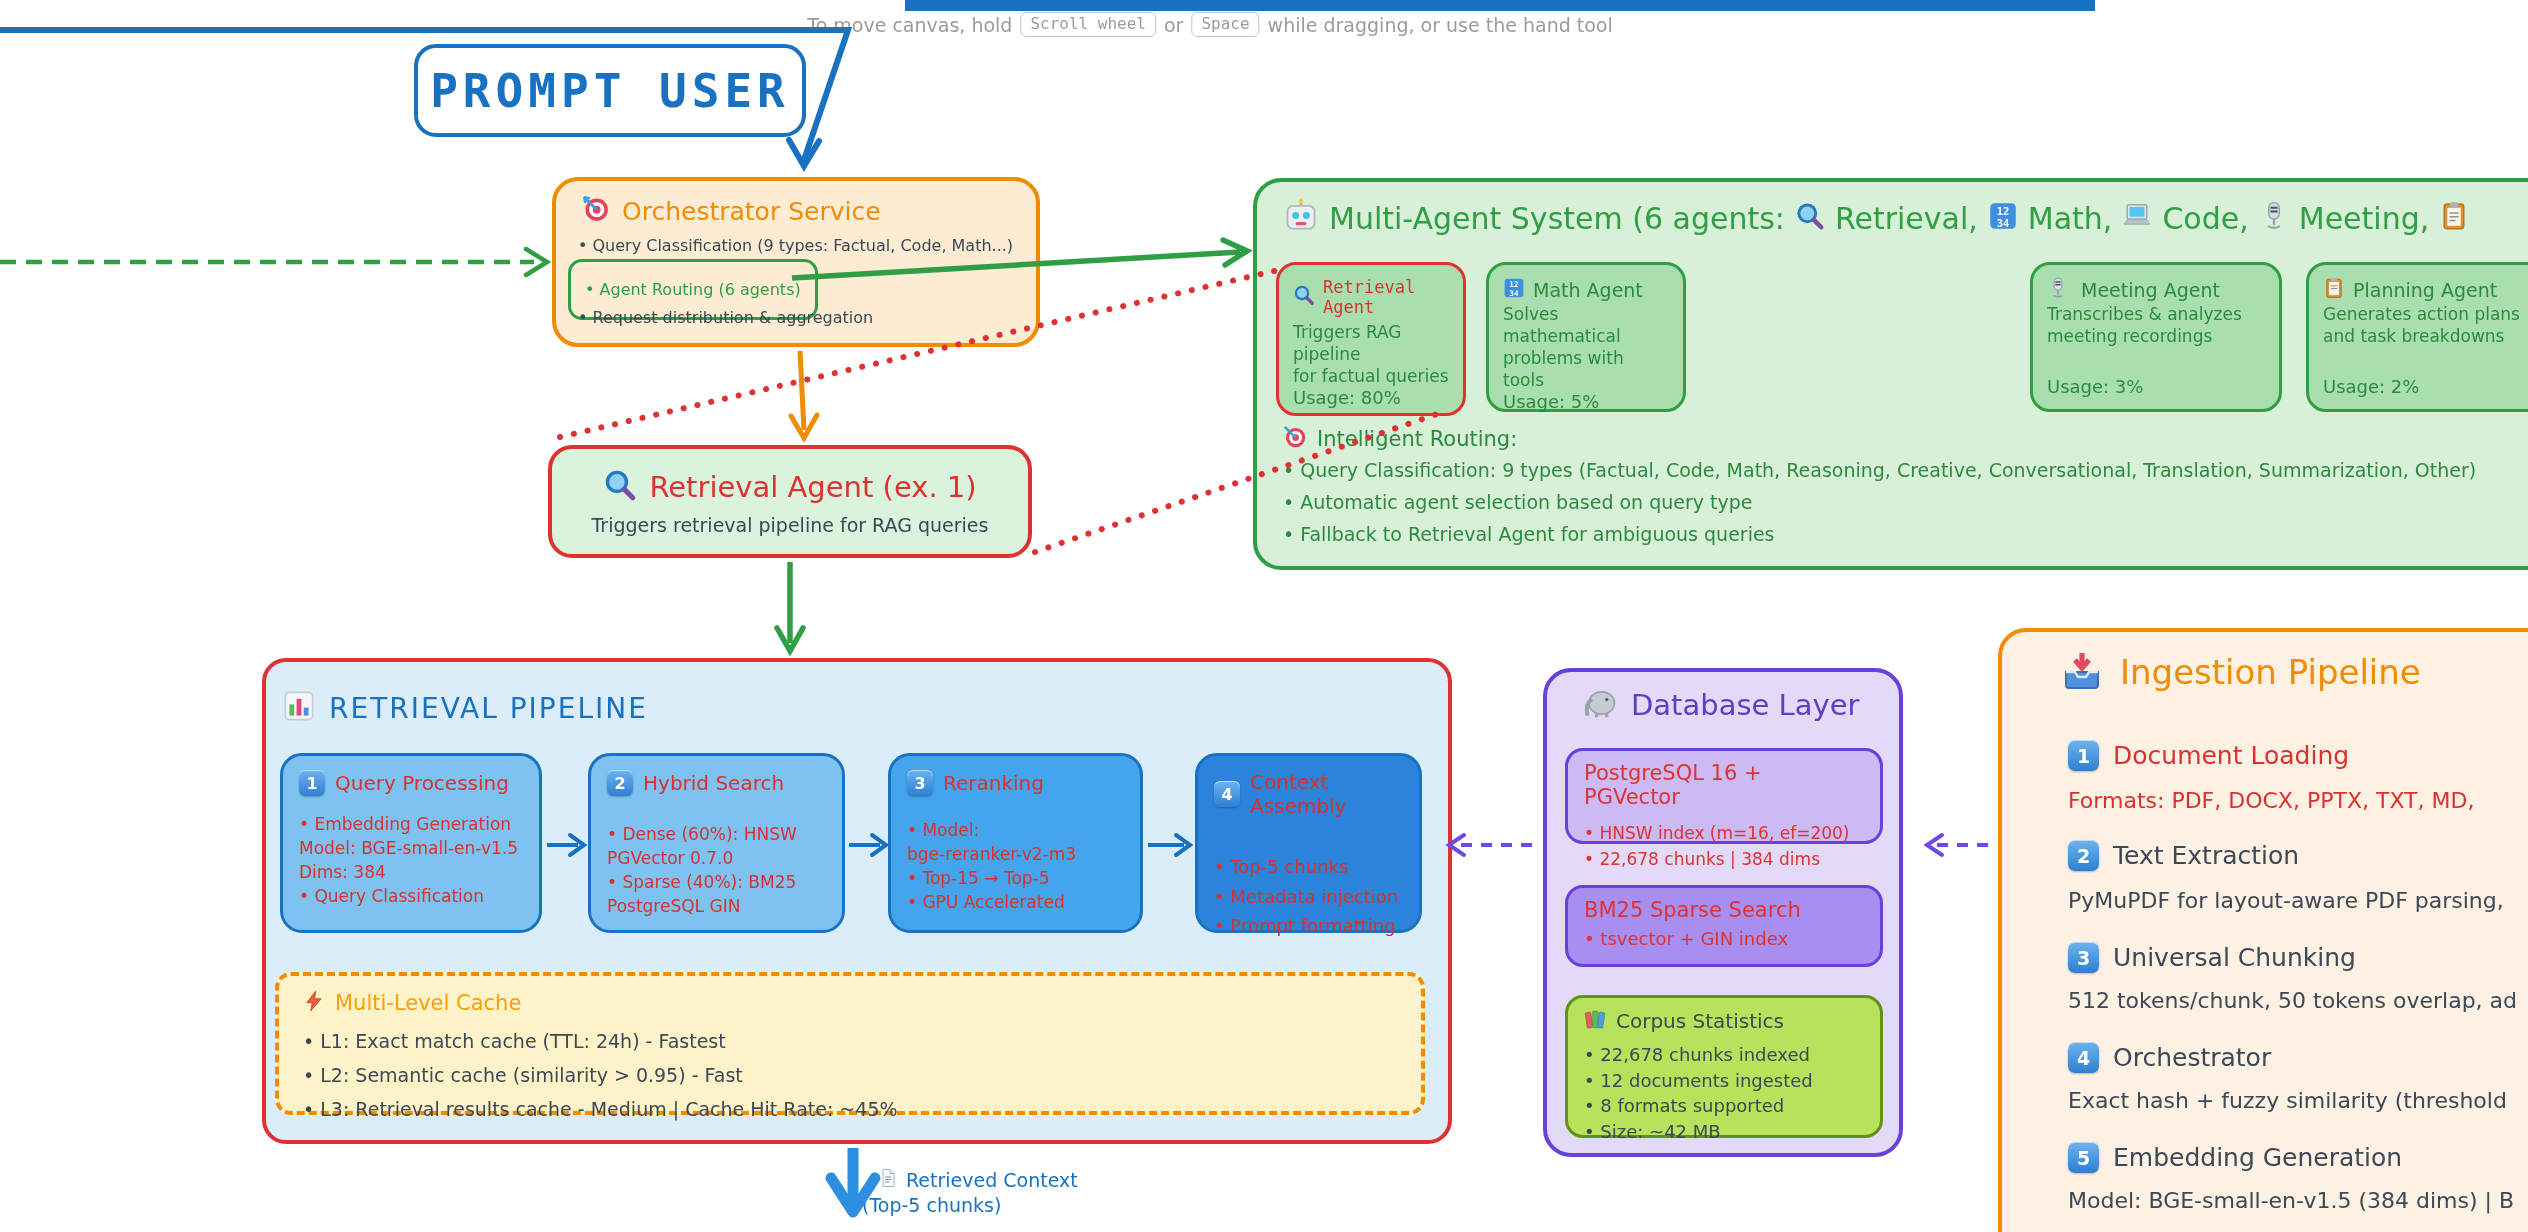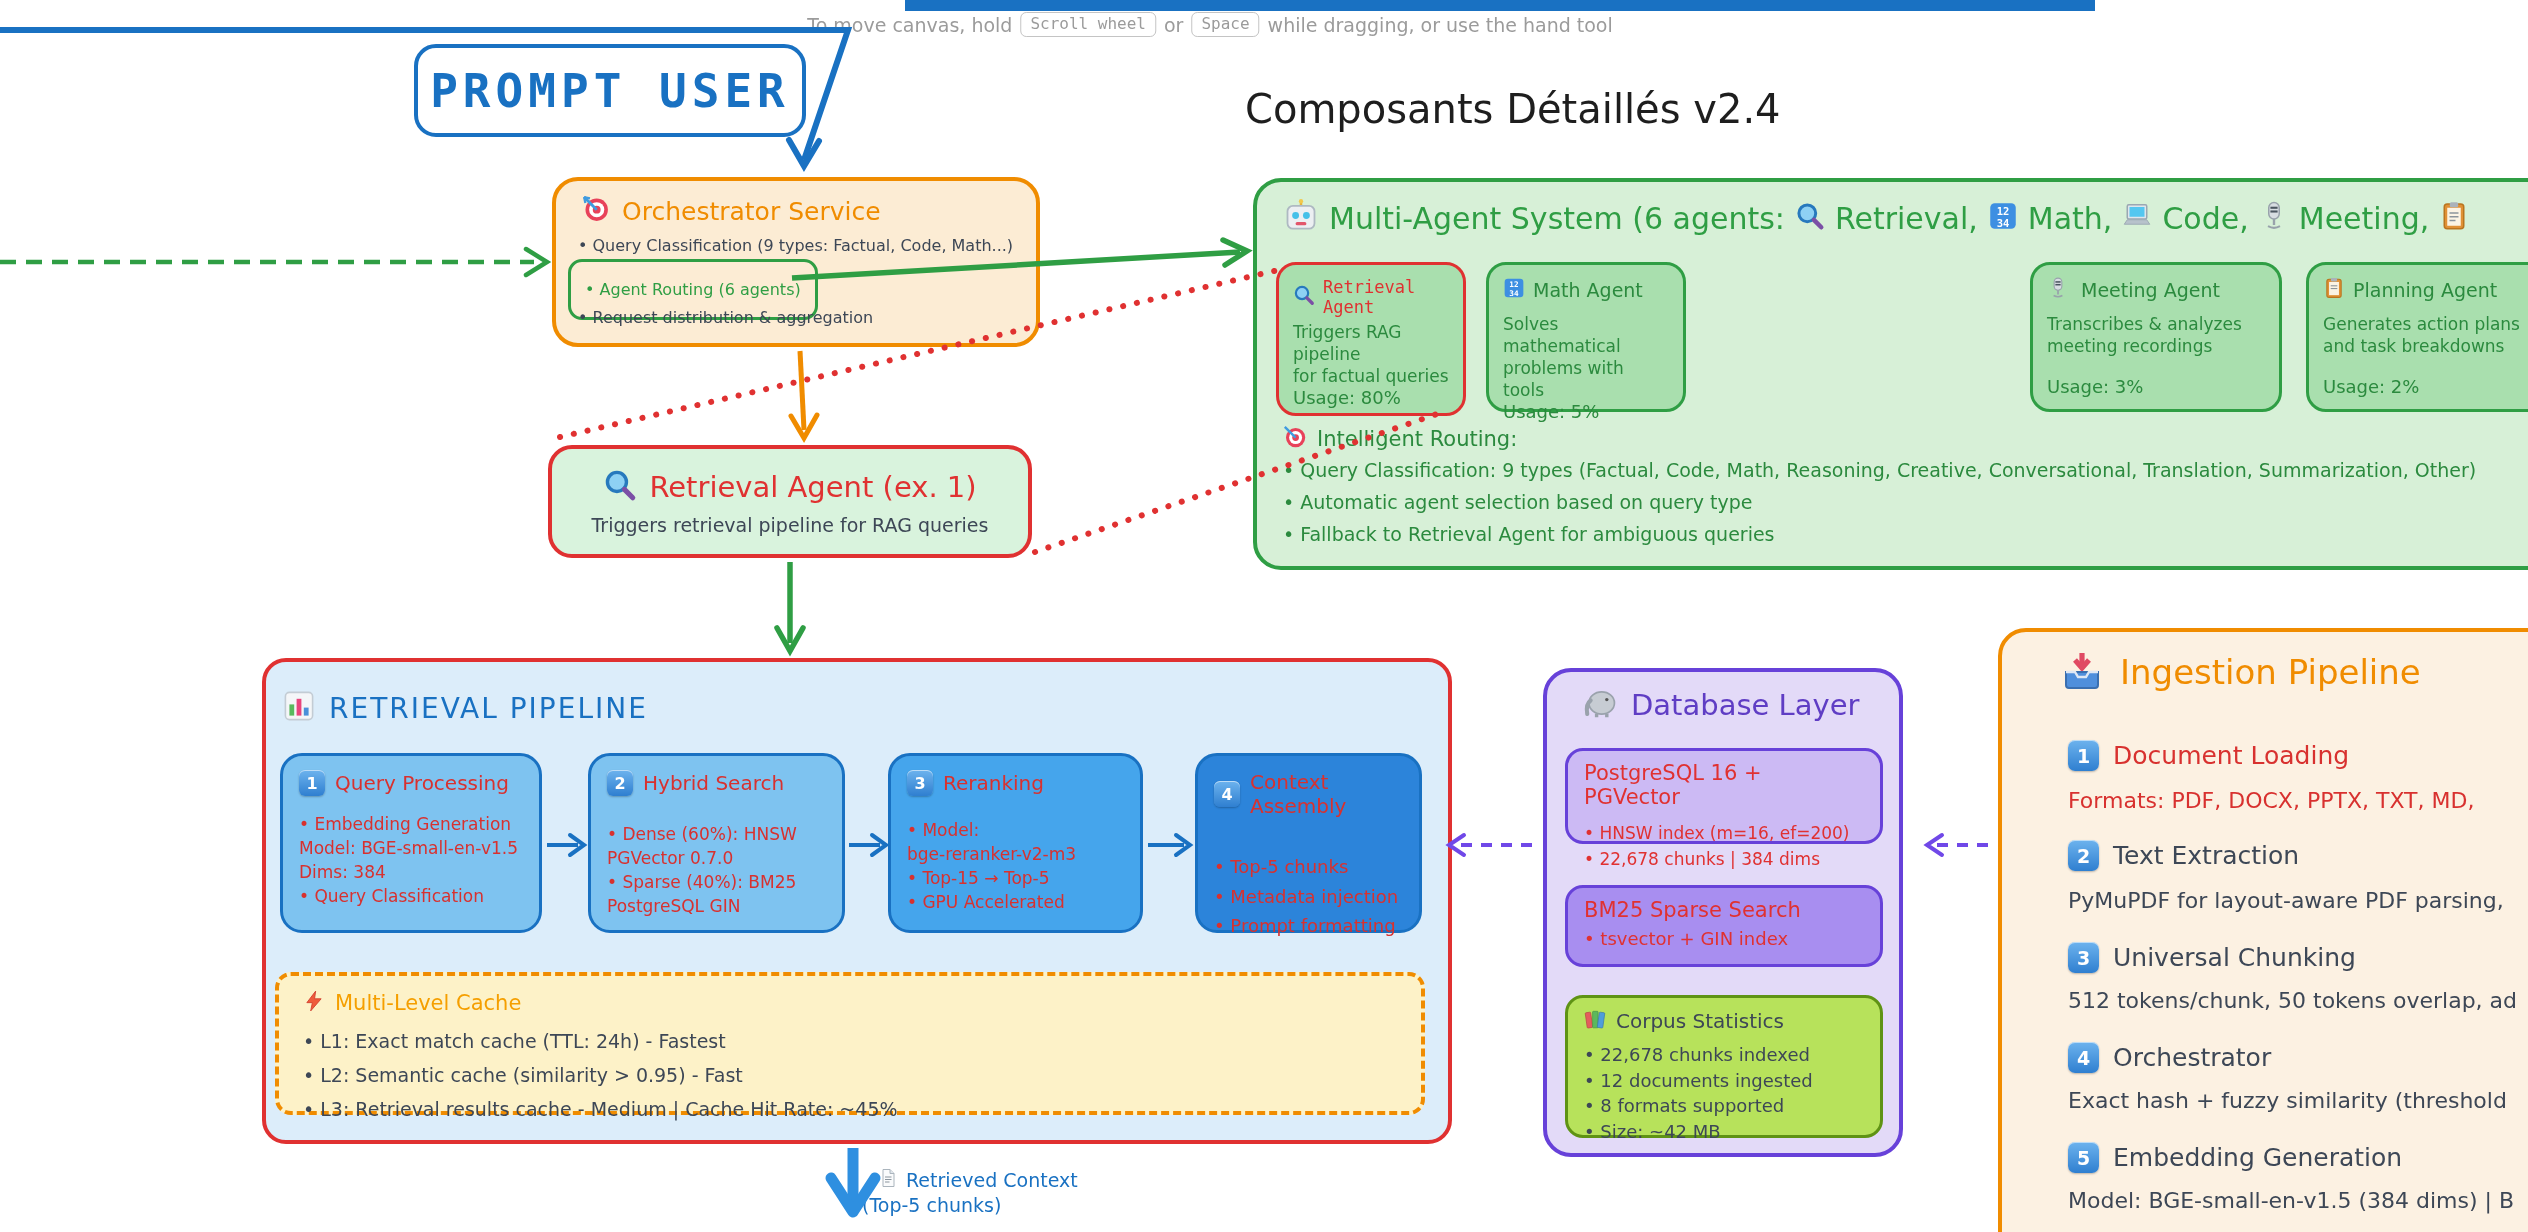--- a/index.html
+++ b/index.html
@@ -23,21 +23,21 @@
   
   .prompt-user{left:414px;top:44px;width:392px;height:93px;border:4px solid #1971c2;border-radius:22px;
         display:flex;align-items:center;justify-content:center;background:#fff;}
   .prompt-user span{color:#1971c2;font-family:"DejaVu Sans Mono",monospace;font-weight:bold;
         font-size:46px;letter-spacing:5px;}
   .big-title{left:1245px;top:86px;font-size:40px;color:#1e1e1e;font-weight:500;}
   .orch{left:552px;top:177px;width:488px;height:170px;background:#fcecd4;border:4px solid #f08c00;border-radius:26px;}
   .ma{left:1253px;top:178px;width:1310px;height:392px;background:#d7f0d7;border:4px solid #2f9e44;border-radius:28px;}
   .agent-card{position:absolute;box-sizing:border-box;top:262px;height:150px;background:#a9dfae;
         border:3.5px solid #2f9e44;border-radius:20px;padding:12px 14px;display:flex;flex-direction:column;}
-  .agent-card .desc{font-size:17px;line-height:1.3;color:#2b8a3e;margin-top:10px;}
+  .agent-card .desc{font-size:17px;line-height:1.3;color:#2b8a3e;}
   .agent-card .usage{font-size:18px;color:#2b8a3e;margin-top:auto;}
   .agent-card .ttl{font-size:19px;color:#2b8a3e;font-weight:500;}
   .ex1{left:548px;top:445px;width:484px;height:113px;background:#d9f3dd;border:4px solid #e03131;border-radius:24px;
         display:flex;flex-direction:column;align-items:center;justify-content:center;gap:8px;}
   .pipe{left:262px;top:658px;width:1190px;height:486px;background:#dcedfa;border:4px solid #e03131;border-radius:24px;}
   .pcard{position:absolute;box-sizing:border-box;top:753px;height:180px;border:3.5px solid #1971c2;
         border-radius:22px;padding:14px 16px;color:#d8312f;}
   .pcard .ttl{font-size:20px;font-weight:500;color:#d8312f;}
   .pcard .bod{font-size:17px;line-height:1.42;}
   .cache{left:275px;top:972px;width:1150px;height:143px;background:#fdf2c8;border:4px dashed #f08c00;border-radius:16px;
@@ -63,21 +63,20 @@
     <kbd>Scroll wheel</kbd>
     <span>or</span>
     <kbd>Space</kbd>
     <span>while dragging, or use the hand tool</span>
   </div>
 
   <div class="box prompt-user">
     <span>PROMPT USER</span>
   </div>
 
-  <div class="abs big-title">Composants Détaillés v2.4</div>
 
   <div class="box orch">
     <div class="trow" style="position:absolute;left:26px;top:14px;">
       <span class="ic">
         <svg width="28" height="28" viewBox="0 0 20 20">
             <circle cx="10.5" cy="10.5" r="8" fill="#e8425a"></circle>
             <circle cx="10.5" cy="10.5" r="5.4" fill="#fff"></circle>
             <circle cx="10.5" cy="10.5" r="2.8" fill="#e8425a"></circle>
             <line x1="1.5" y1="1.5" x2="10.5" y2="10.5" stroke="#3f9be0" stroke-width="2"></line>
             <path d="M1.5 1.5 l4.2 .9 M1.5 1.5 l.9 4.2" stroke="#3f9be0" stroke-width="1.6" fill="none"></path>

